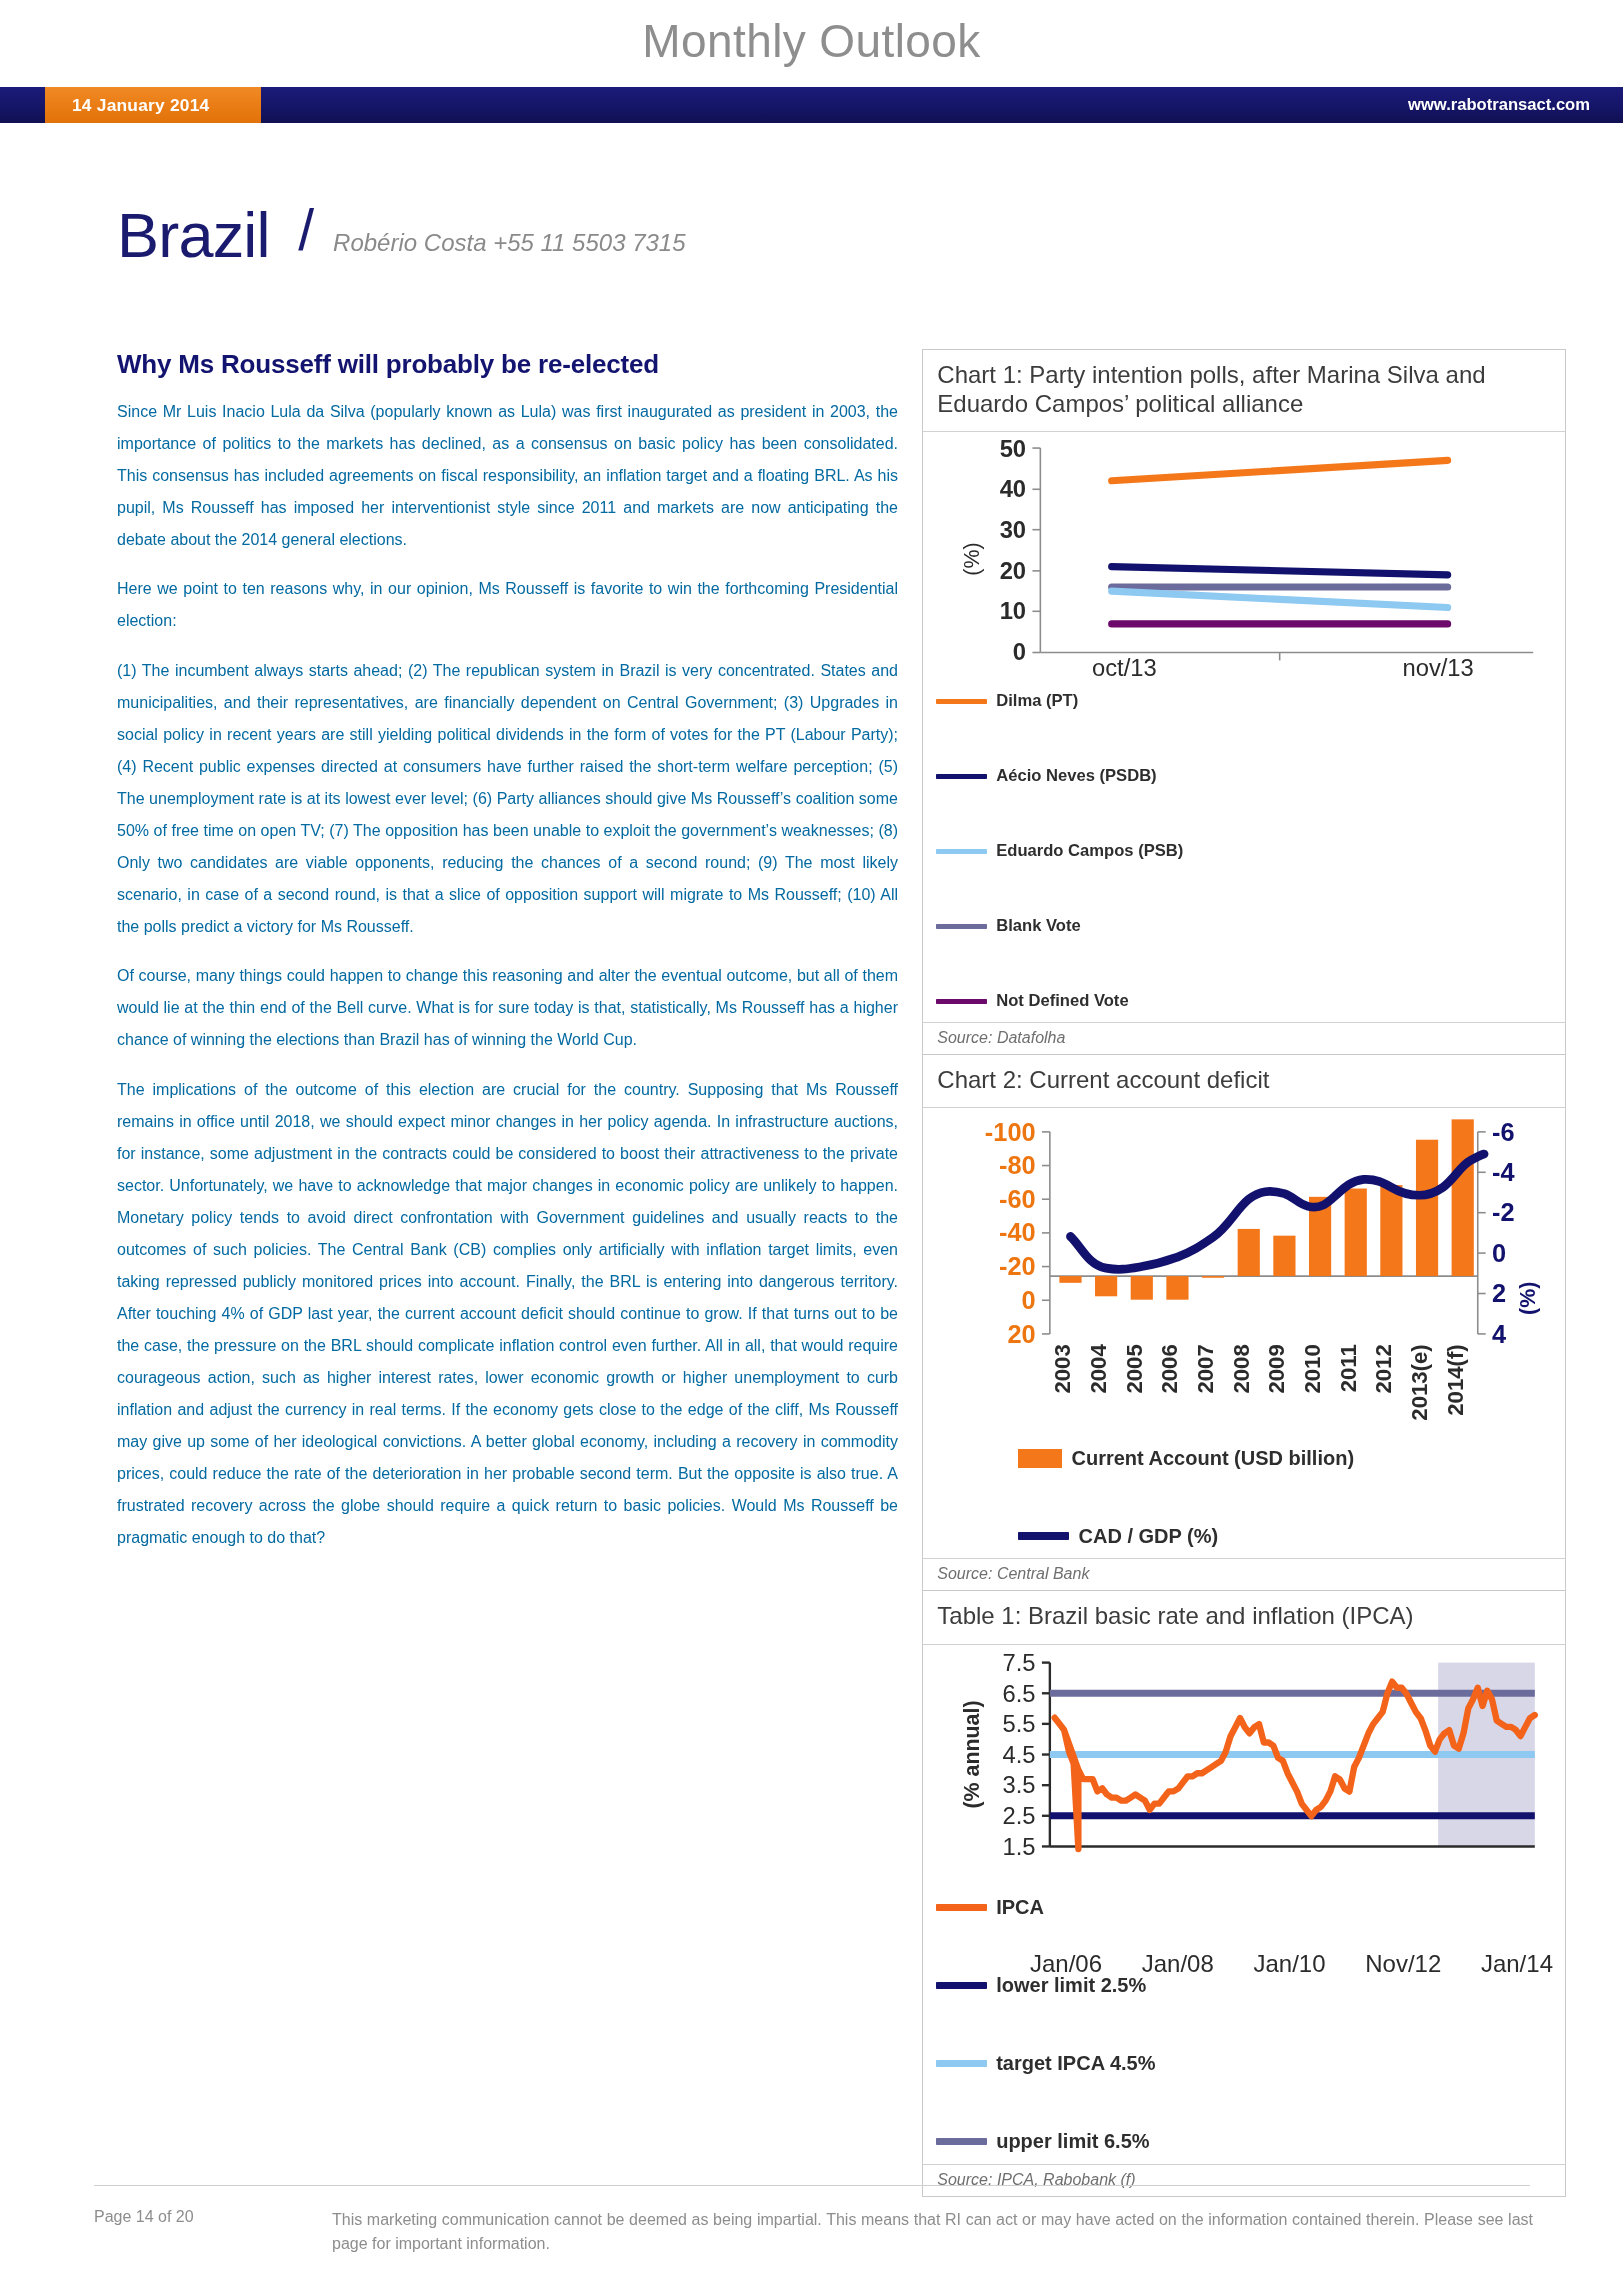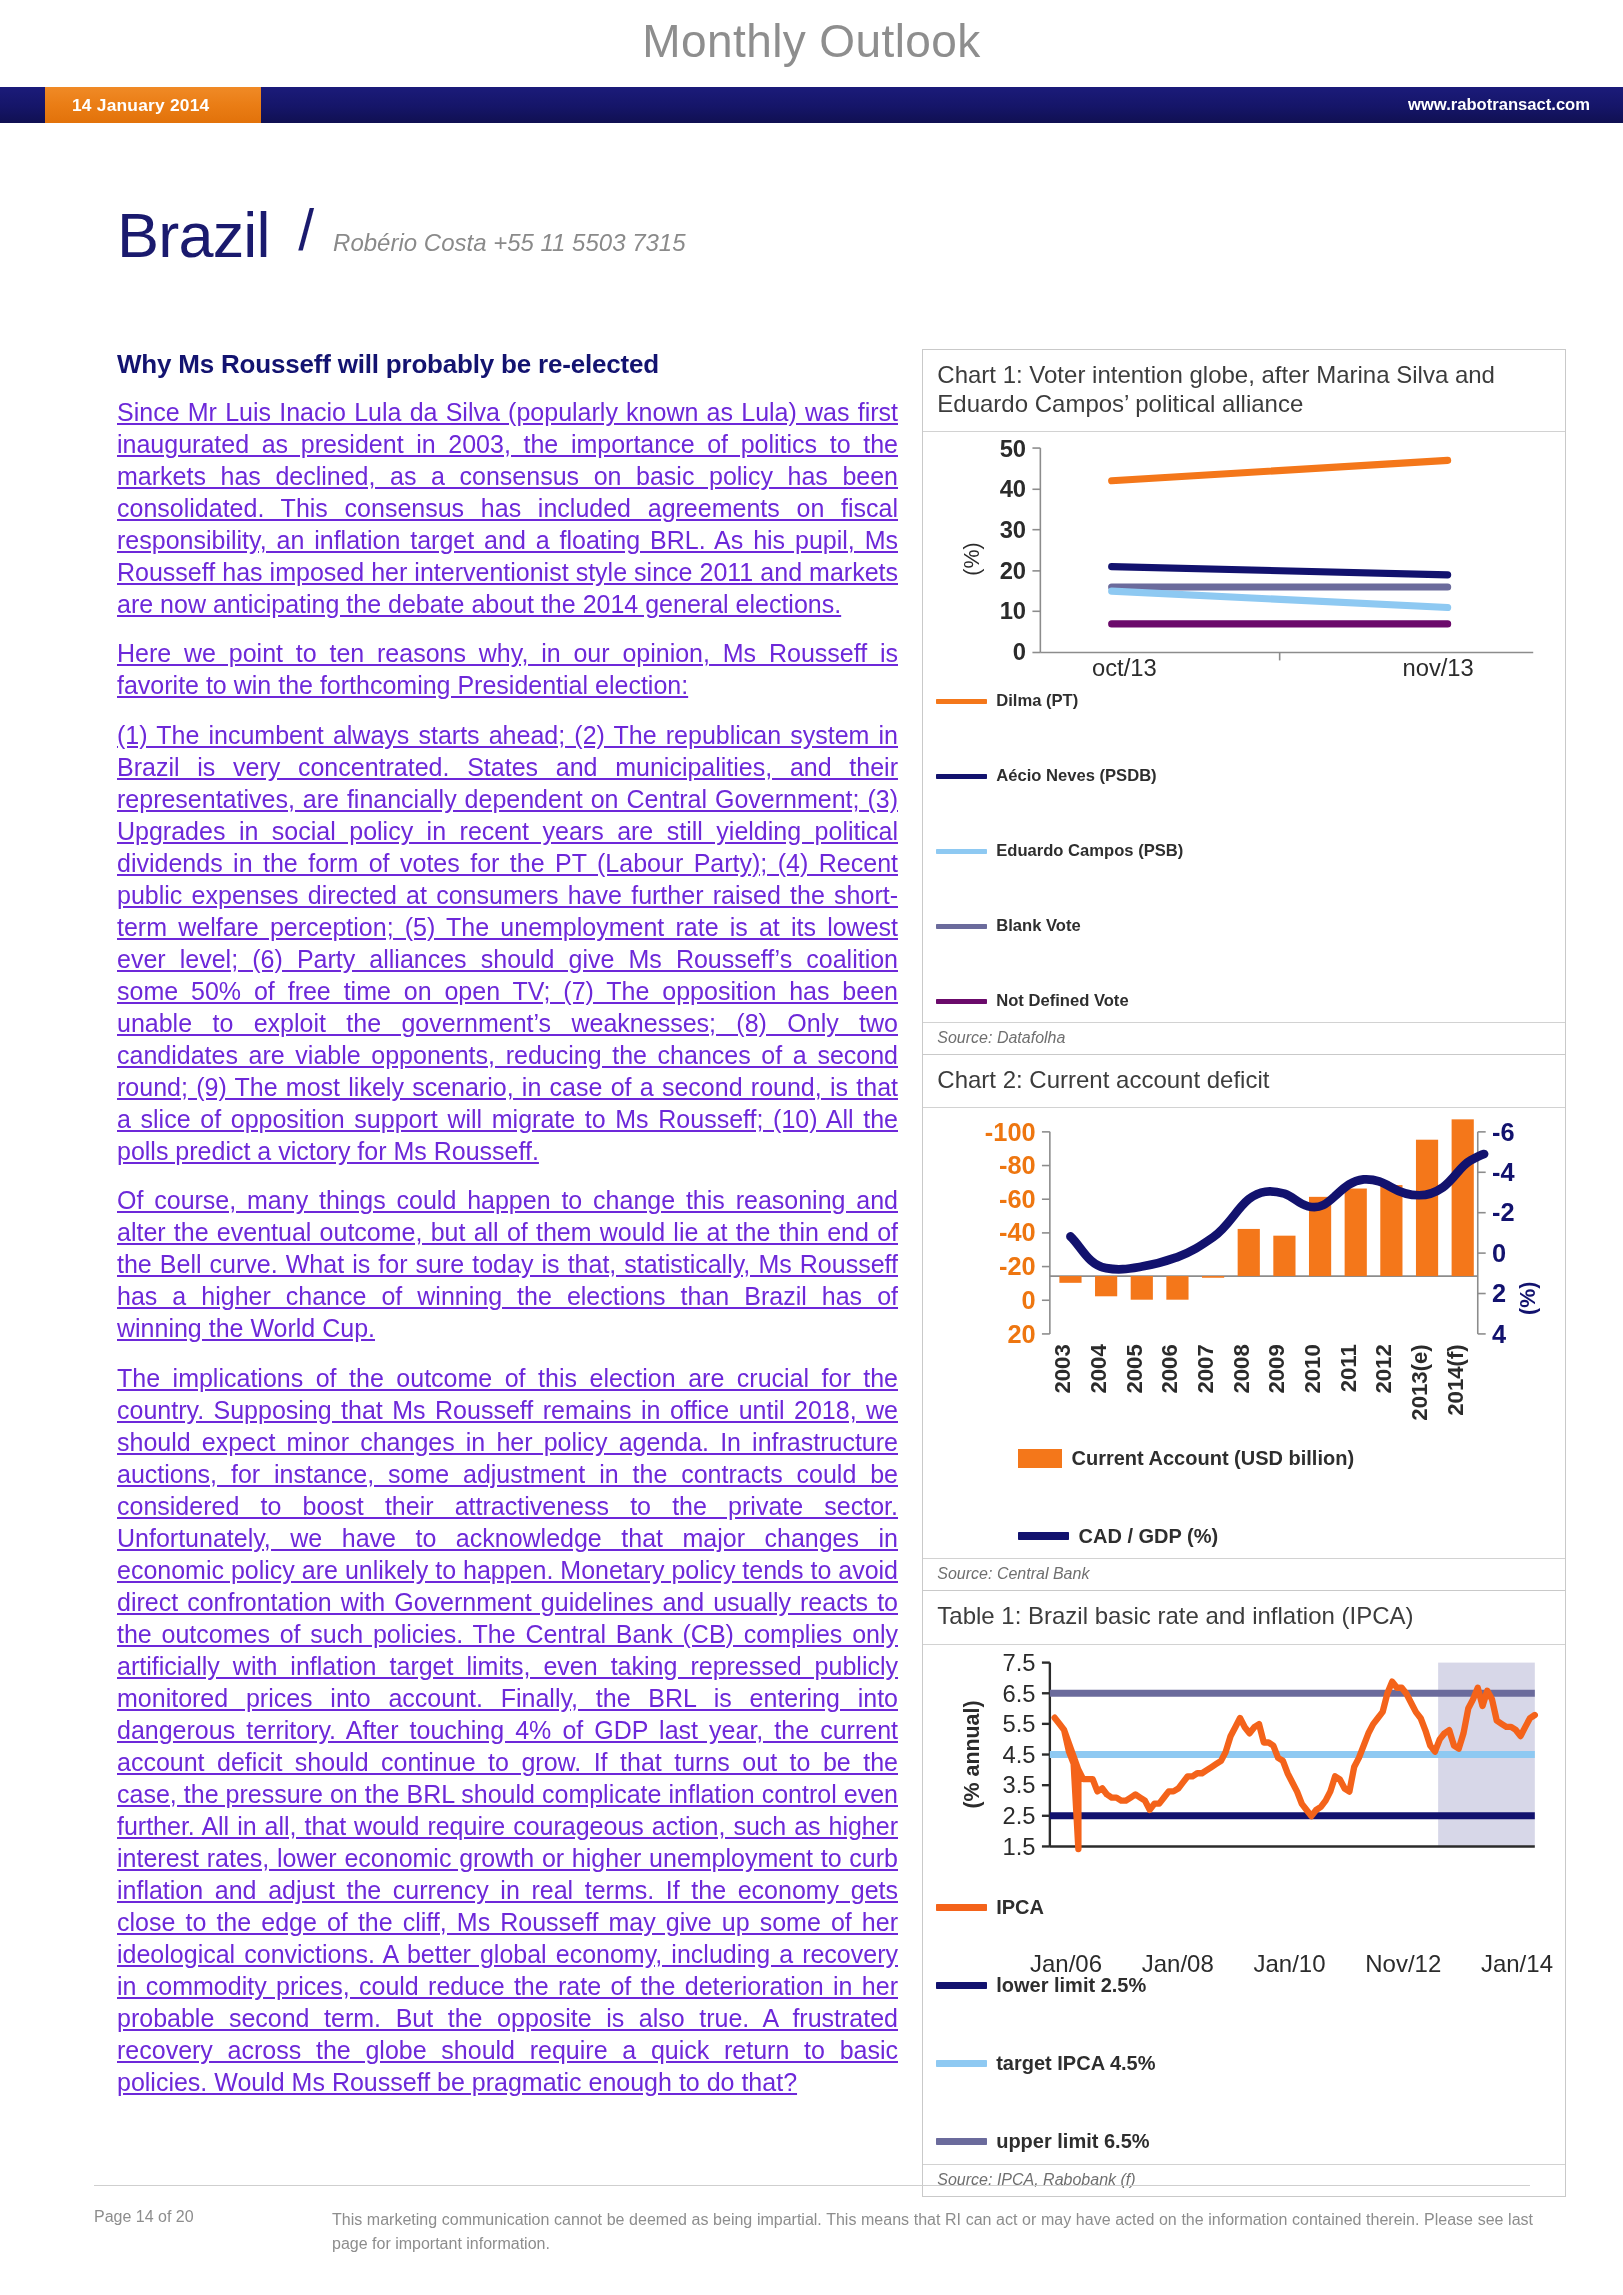--- a/index.html
+++ b/index.html
@@ -41,21 +41,21 @@
   #byline{font-size:24px;color:#8a8a8a;font-style:italic;margin-bottom:9.5px;}
   
   #article{
     position:absolute;left:117px;top:349px;width:781px;
     color:#3c3c3c;
   }
   #article h2{
     margin:0 0 16px 0;font-size:26px;color:#131370;font-weight:bold;letter-spacing:-0.2px;
   }
   #article p{
-    margin:0 0 17.4px 0;font-size:25px;line-height:32px;text-align:justify;color:#6d28d9;text-decoration:underline;
+    margin:0 0 17.4px 0;font-size:16px;line-height:32px;text-align:justify;color:#0369a1;
   }
   
   #panels{position:absolute;left:922px;top:349px;width:644px;}
   .panel{border:0.8px solid #c9c9c9;background:#fff;box-sizing:border-box;}
   .panel + .panel{border-top:none;}
   .panel-title{
     padding:11px 14.3px 12.7px 14.3px;font-size:24px;color:#3c3c3c;line-height:28.5px;
     border-bottom:0.8px solid #d2d2d2;
   }
   .panel-body{padding:8px 8px 4.8px 8px;}
@@ -99,21 +99,21 @@
   <p>Since Mr Luis Inacio Lula da Silva (popularly known as Lula) was first inaugurated as president in 2003, the importance of politics to the markets has declined, as a consensus on basic policy has been consolidated. This consensus has included agreements on fiscal responsibility, an inflation target and a floating BRL. As his pupil, Ms Rousseff has imposed her interventionist style since 2011 and markets are now anticipating the debate about the 2014 general elections.</p>
   <p>Here we point to ten reasons why, in our opinion, Ms Rousseff is favorite to win the forthcoming Presidential election:</p>
   <p>(1) The incumbent always starts ahead; (2) The republican system in Brazil is very concentrated. States and municipalities, and their representatives, are financially dependent on Central Government; (3) Upgrades in social policy in recent years are still yielding political dividends in the form of votes for the PT (Labour Party); (4) Recent public expenses directed at consumers have further raised the short-term welfare perception; (5) The unemployment rate is at its lowest ever level; (6) Party alliances should give Ms Rousseff’s coalition some 50% of free time on open TV; (7) The opposition has been unable to exploit the government’s weaknesses; (8) Only two candidates are viable opponents, reducing the chances of a second round; (9) The most likely scenario, in case of a second round, is that a slice of opposition support will migrate to Ms Rousseff; (10) All the polls predict a victory for Ms Rousseff.</p>
   <p>Of course, many things could happen to change this reasoning and alter the eventual outcome, but all of them would lie at the thin end of the Bell curve. What is for sure today is that, statistically, Ms Rousseff has a higher chance of winning the elections than Brazil has of winning the World Cup.</p>
   <p>The implications of the outcome of this election are crucial for the country. Supposing that Ms Rousseff remains in office until 2018, we should expect minor changes in her policy agenda. In infrastructure auctions, for instance, some adjustment in the contracts could be considered to boost their attractiveness to the private sector. Unfortunately, we have to acknowledge that major changes in economic policy are unlikely to happen. Monetary policy tends to avoid direct confrontation with Government guidelines and usually reacts to the outcomes of such policies. The Central Bank (CB) complies only artificially with inflation target limits, even taking repressed publicly monitored prices into account. Finally, the BRL is entering into dangerous territory. After touching 4% of GDP last year, the current account deficit should continue to grow. If that turns out to be the case, the pressure on the BRL should complicate inflation control even further. All in all, that would require courageous action, such as higher interest rates, lower economic growth or higher unemployment to curb inflation and adjust the currency in real terms. If the economy gets close to the edge of the cliff, Ms Rousseff may give up some of her ideological convictions. A better global economy, including a recovery in commodity prices, could reduce the rate of the deterioration in her probable second term. But the opposite is also true. A frustrated recovery across the globe should require a quick return to basic policies. Would Ms Rousseff be pragmatic enough to do that?</p>
 </div>
 
 <div id="panels">
 
   <div class="panel">
-    <div class="panel-title">Chart 1: Voter intention globe, after Marina Silva and Eduardo Campos’ political alliance</div>
+    <div class="panel-title">Chart 1: Party intention polls, after Marina Silva and Eduardo Campos’ political alliance</div>
     <div class="panel-body">
       <svg width="626" height="238" viewBox="0 0 790 300">
 
         <line x1="138" y1="10" x2="138" y2="268" stroke="#8c8c8c" stroke-width="2"></line>
         <line x1="138" y1="268" x2="760" y2="268" stroke="#8c8c8c" stroke-width="2"></line>
 
         <g stroke="#8c8c8c" stroke-width="2">
           <line x1="128" y1="268" x2="138" y2="268"></line>
           <line x1="128" y1="216" x2="138" y2="216"></line>
           <line x1="128" y1="165" x2="138" y2="165"></line>

